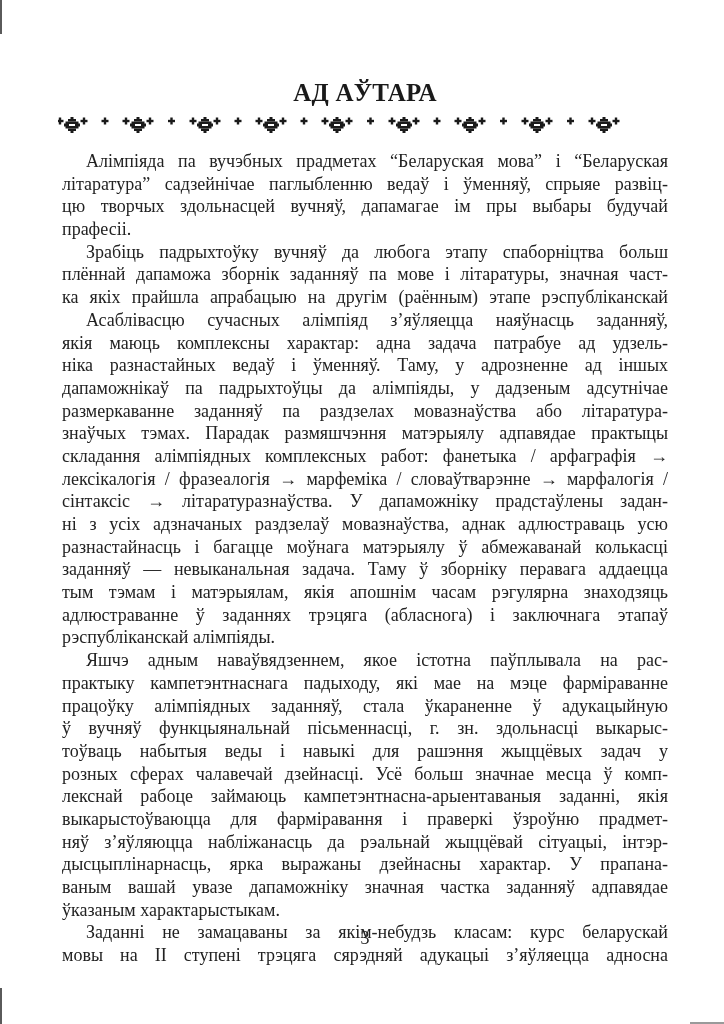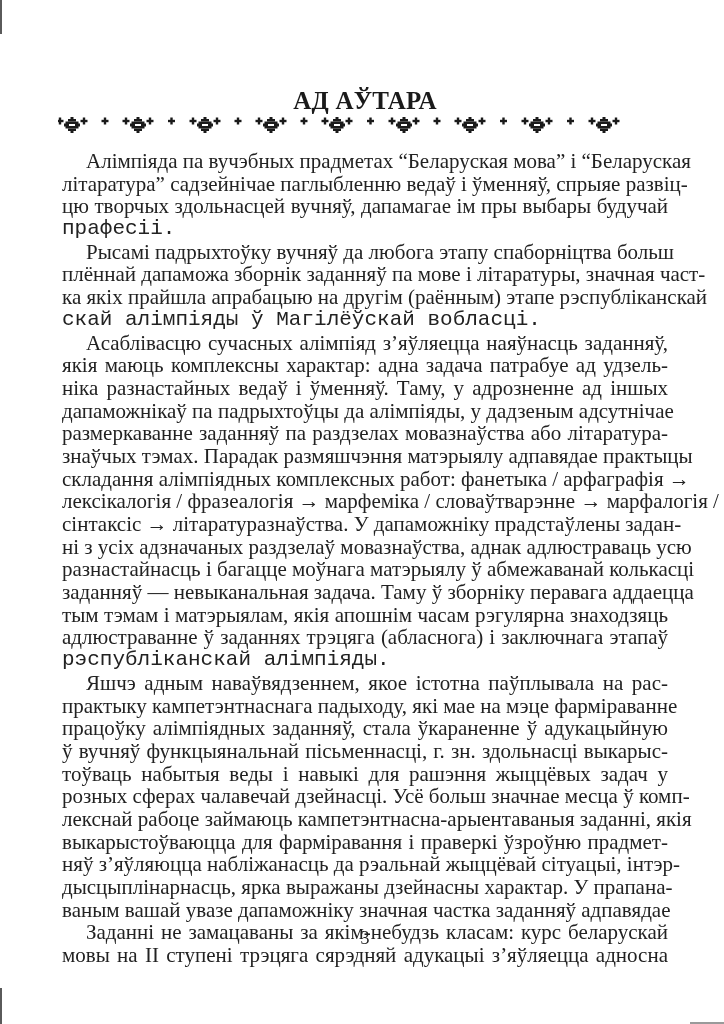--- a/index.html
+++ b/index.html
@@ -25,21 +25,21 @@
 
   .page {
     position: absolute;
     left: 62px;
     top: 0;
     width: 606px;
     height: 1024px;
   }
   .title {
     position: absolute;
-    top: 86px;
+    top: 78px;
     left: 0;
     width: 100%;
     text-align: center;
     font-weight: bold;
     font-size: 25px;
     letter-spacing: 0.2px;
     line-height: 30px;
     color: #1a1a1a;
   }
   .ornament {
@@ -47,36 +47,35 @@
     top: 112px;
     left: -4px;
     width: 620px;
     height: 24px;
   }
   .body-text {
     position: absolute;
     top: 150px;
     left: 0;
     width: 606px;
-    font-size: 21px;
+    font-size: 18px;
     line-height: 22.7px;
     text-align: justify;
     color: #222222;
   }
   .line {
     display: block;
     white-space: nowrap;
     text-align: justify;
     text-align-last: justify;
     height: 22.7px;
     overflow: visible;
   }
   .line.last {
     text-align-last: left;
-    font-family: Liberation Mono, monospace;
   }
   .line.indent {
     padding-left: 24px;
   }
   .page-number {
     position: absolute;
     top: 928px;
     left: 0;
     width: 100%;
     text-align: center;
@@ -223,24 +222,23 @@
     </svg>
 
   <div class="body-text">
     <div>
       <span class="line indent">Алімпіяда па вучэбных прадметах “Беларуская мова” і “Беларуская</span>
       <span class="line">літаратура” садзейнічае паглыбленню ведаў і ўменняў, спрыяе развіц-</span>
       <span class="line">цю творчых здольнасцей вучняў, дапамагае ім пры выбары будучай</span>
       <span class="line last">прафесіі.</span>
     </div>
     <div>
-      <span class="line indent">Рысамі падрыхтоўку вучняў да любога этапу спаборніцтва больш</span>
+      <span class="line indent">Зрабіць падрыхтоўку вучняў да любога этапу спаборніцтва больш</span>
       <span class="line">плённай дапаможа зборнік заданняў па мове і літаратуры, значная част-</span>
       <span class="line">ка якіх прайшла апрабацыю на другім (раённым) этапе рэспубліканскай</span>
-      <span class="line last">скай алімпіяды ў Магілёўскай вобласці.</span>
     </div>
     <div>
       <span class="line indent">Асаблівасцю сучасных алімпіяд з’яўляецца наяўнасць заданняў,</span>
       <span class="line">якія маюць комплексны характар: адна задача патрабуе ад удзель-</span>
       <span class="line">ніка разнастайных ведаў і ўменняў. Таму, у адрозненне ад іншых</span>
       <span class="line">дапаможнікаў па падрыхтоўцы да алімпіяды, у дадзеным адсутнічае</span>
       <span class="line">размеркаванне заданняў па раздзелах мовазнаўства або літаратура-</span>
       <span class="line">знаўчых тэмах. Парадак размяшчэння матэрыялу адпавядае практыцы</span>
       <span class="line">складання алімпіядных комплексных работ: фанетыка / арфаграфія →</span>
       <span class="line">лексікалогія / фразеалогія → марфеміка / словаўтварэнне → марфалогія /</span>
@@ -257,20 +255,21 @@
       <span class="line">практыку кампетэнтнаснага падыходу, які мае на мэце фарміраванне</span>
       <span class="line">працоўку алімпіядных заданняў, стала ўкараненне ў адукацыйную</span>
       <span class="line">ў вучняў функцыянальнай пісьменнасці, г. зн. здольнасці выкарыс-</span>
       <span class="line">тоўваць набытыя веды і навыкі для рашэння жыццёвых задач у</span>
       <span class="line">розных сферах чалавечай дзейнасці. Усё больш значнае месца ў комп-</span>
       <span class="line">лекснай рабоце займаюць кампетэнтнасна-арыентаваныя заданні, якія</span>
       <span class="line">выкарыстоўваюцца для фарміравання і праверкі ўзроўню прадмет-</span>
       <span class="line">няў з’яўляюцца набліжанасць да рэальнай жыццёвай сітуацыі, інтэр-</span>
       <span class="line">дысцыплінарнасць, ярка выражаны дзейнасны характар. У прапана-</span>
       <span class="line">ваным вашай увазе дапаможніку значная частка заданняў адпавядае</span>
+      <span class="line last">ўказаным характарыстыкам.</span>
     </div>
     <div>
       <span class="line indent">Заданні не замацаваны за якім-небудзь класам: курс беларускай</span>
       <span class="line">мовы на ІІ ступені трэцяга сярэдняй адукацыі з’яўляецца адносна</span>
     </div>
   </div>
 
   <div class="page-number">3</div>
 </div>
 

